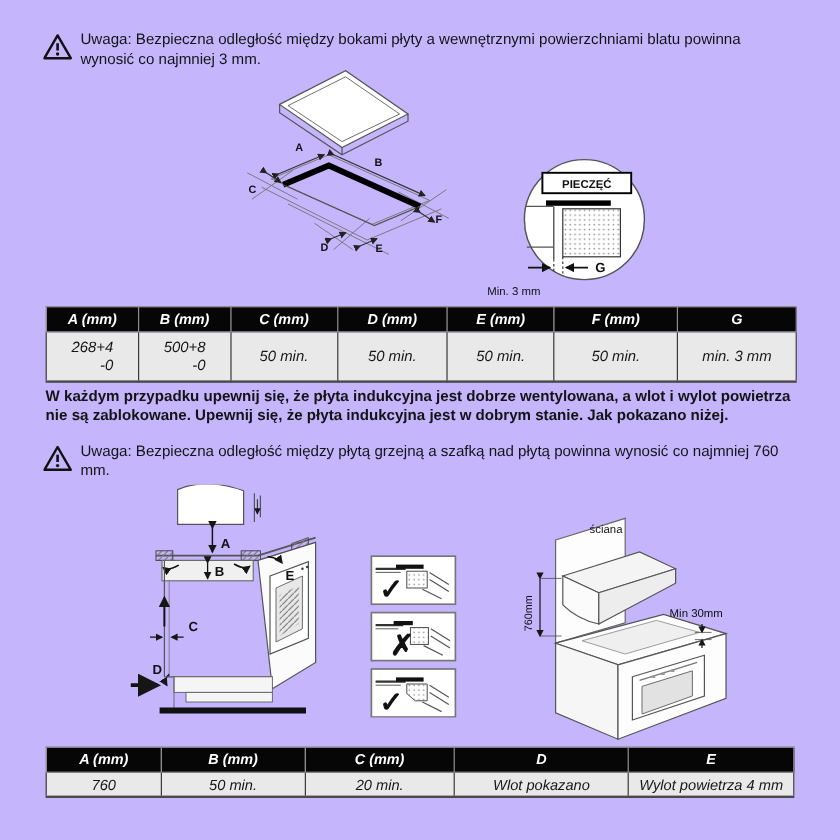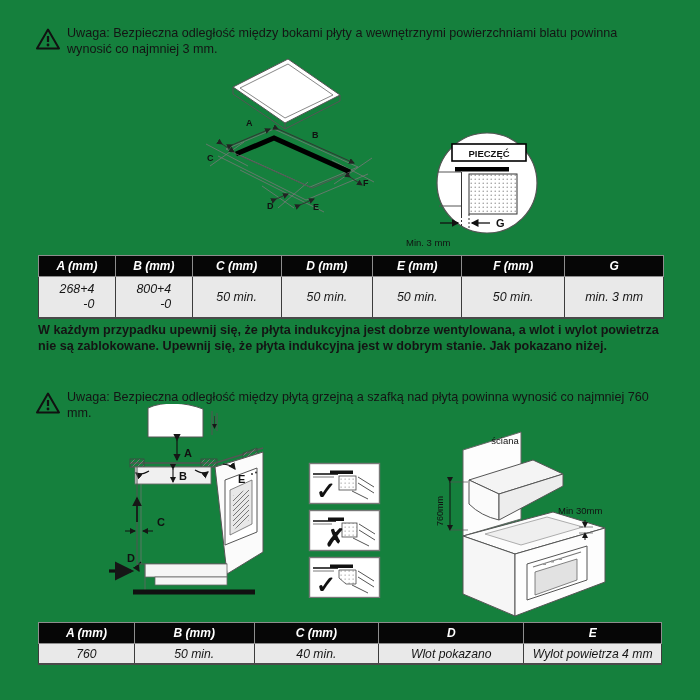--- a/index.html
+++ b/index.html
@@ -1,16 +1,16 @@
 <!DOCTYPE html>
 <html><head>
 <meta charset="utf-8">
 <style>
   html,body{margin:0;padding:0;background:#fff;}
-  .page{position:relative;width:700px;height:700px;background:#15803d;
+  .page{position:relative;width:700px;height:700px;background:#c4b5fd;
         font-family:"Liberation Sans",sans-serif;color:#111;overflow:hidden;}
   .warn{position:absolute;display:flex;gap:7px;align-items:flex-start;}
   .warn .tri{flex:0 0 auto;margin-top:2px;}
   .warn-text{font-size:12.6px;line-height:1.24;color:#141414;}
   .para{position:absolute;font-size:12.6px;line-height:1.28;color:#141414;}
   .dim-table{position:absolute;border-collapse:collapse;border:1.5px solid #000;
              border-bottom:2.5px solid #4a4a4a;table-layout:fixed;font-style:italic;}
   .dim-table th{background:#060606;color:#fff;font-weight:bold;font-size:12px;
                 padding:3px 0;border:1px solid #8d8d8d;text-align:center;}
   .dim-table td{background:#e9e9e9;font-size:12.4px;text-align:center;
@@ -130,34 +130,34 @@
         <th>F (mm)</th>
         <th>G</th>
       </tr>
     </thead>
     <tbody>
       <tr>
         <td>
           <span class="tol"><span>268+4</span><span>-0</span></span>
         </td>
         <td>
-          <span class="tol"><span>800+4</span><span>-0</span></span>
+          <span class="tol"><span>500+8</span><span>-0</span></span>
         </td>
         <td>50 min.</td>
         <td>50 min.</td>
         <td>50 min.</td>
         <td>50 min.</td>
         <td>min. 3 mm</td>
       </tr>
     </tbody>
   </table>
 
   <div class="para" style="left:38px;top:322px;width:634px;font-weight:bold;">W każdym przypadku upewnij się, że płyta indukcyjna jest dobrze wentylowana, a wlot i wylot powietrza nie są zablokowane. Upewnij się, że płyta indukcyjna jest w dobrym stanie. Jak pokazano niżej.</div>
 
-  <div class="warn" style="left:36px;top:390px;width:625px;">
+  <div class="warn" style="left:36px;top:369px;width:625px;">
     <svg class="tri" width="24" height="22" viewBox="0 0 24 22">
       <polygon points="12,1.5 23,20.5 1,20.5" fill="none" stroke="#111" stroke-width="2" stroke-linejoin="round"></polygon>
       <line x1="12" y1="8" x2="12" y2="14" stroke="#111" stroke-width="2.2"></line>
       <circle cx="12" cy="17" r="1.4" fill="#111"></circle>
     </svg>
     <div class="warn-text">Uwaga: Bezpieczna odległość między płytą grzejną a szafką nad płytą powinna wynosić co najmniej 760 mm.</div>
   </div>
 
   <svg class="fig" style="left:75px;top:404px;" width="210" height="200" viewBox="0 0 210 200">
     <defs>
@@ -313,20 +313,20 @@
         <th>B (mm)</th>
         <th>C (mm)</th>
         <th>D</th>
         <th>E</th>
       </tr>
     </thead>
     <tbody>
       <tr>
         <td>760</td>
         <td>50 min.</td>
-        <td>40 min.</td>
+        <td>20 min.</td>
         <td>Wlot pokazano</td>
         <td>Wylot powietrza 4 mm</td>
       </tr>
     </tbody>
   </table>
 
 </div>
 
 </body></html>

